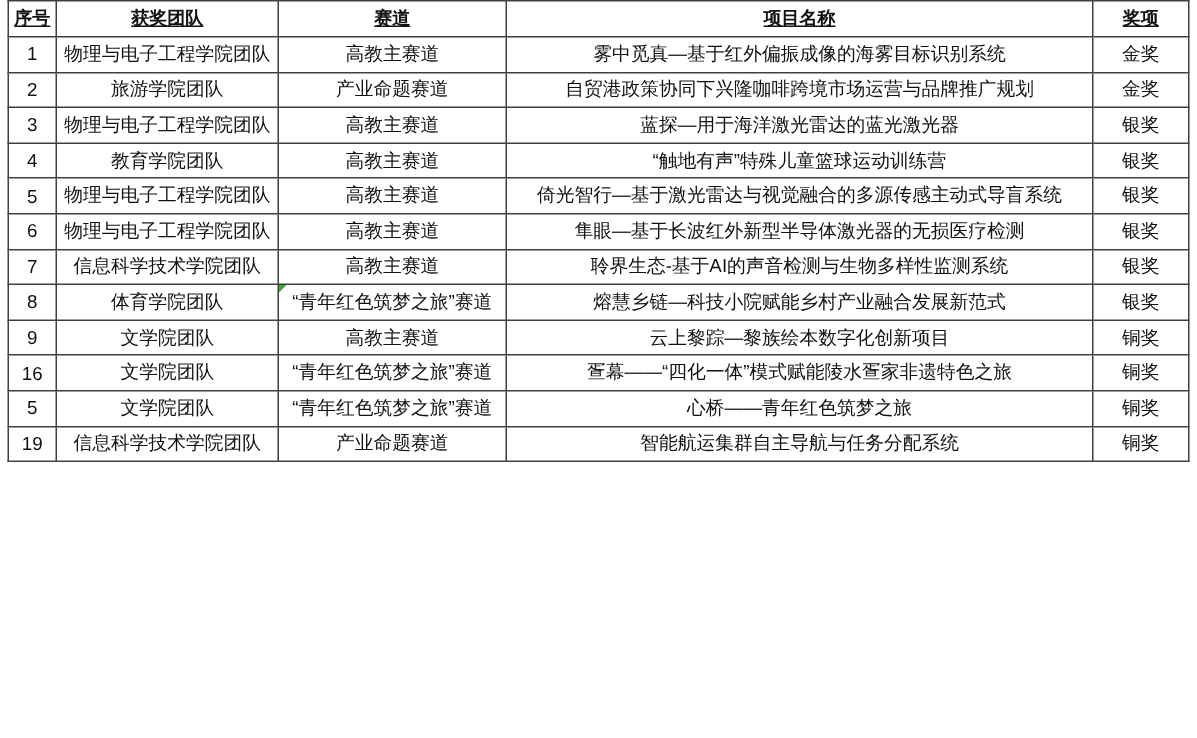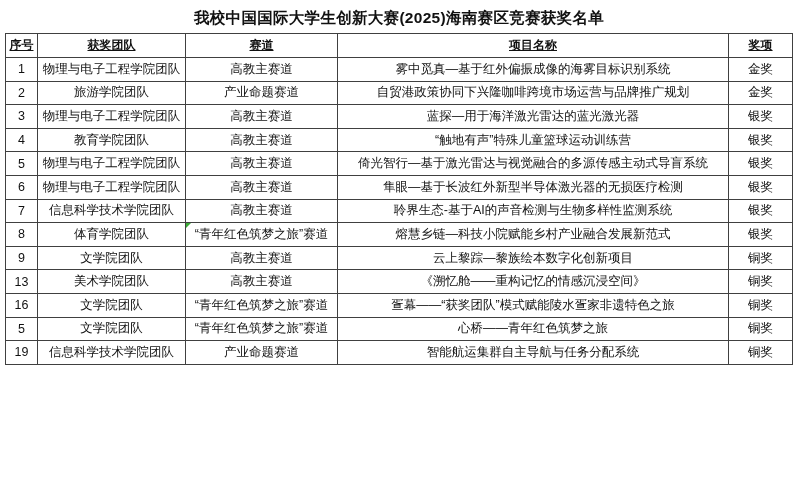--- a/index.html
+++ b/index.html
@@ -59,21 +59,20 @@
     width: 0;
     height: 0;
     border-top: 5px solid var(--flag-color, #3aaa35);
     border-right: 5px solid transparent;
   }
 </style>
 </head>
 <body>
 
 <div class="sheet">
-  <div class="sheet-title">我校中国国际大学生创新大赛(2025)海南赛区竞赛获奖名单</div>
   <table class="award-table">
     <colgroup>
       <col style="width:32px">
       <col style="width:148px">
       <col style="width:152px">
       <col style="width:391px">
       <col style="width:64px">
     </colgroup>
     <thead>
       <tr>
@@ -142,31 +141,24 @@
           <td>银奖</td>
         </tr>
         <tr>
           <td>9</td>
           <td>文学院团队</td>
           <td>高教主赛道</td>
           <td>云上黎踪—黎族绘本数字化创新项目</td>
           <td>铜奖</td>
         </tr>
         <tr>
-          <td>13</td>
-          <td>美术学院团队</td>
-          <td>高教主赛道</td>
-          <td>《溯忆舱——重构记忆的情感沉浸空间》</td>
-          <td>铜奖</td>
-        </tr>
-        <tr>
           <td>16</td>
           <td>文学院团队</td>
           <td>“青年红色筑梦之旅”赛道</td>
-          <td>疍幕——“获奖团队”模式赋能陵水疍家非遗特色之旅</td>
+          <td>疍幕——“四化一体”模式赋能陵水疍家非遗特色之旅</td>
           <td>铜奖</td>
         </tr>
         <tr>
           <td>5</td>
           <td>文学院团队</td>
           <td>“青年红色筑梦之旅”赛道</td>
           <td>心桥——青年红色筑梦之旅</td>
           <td>铜奖</td>
         </tr>
         <tr>

